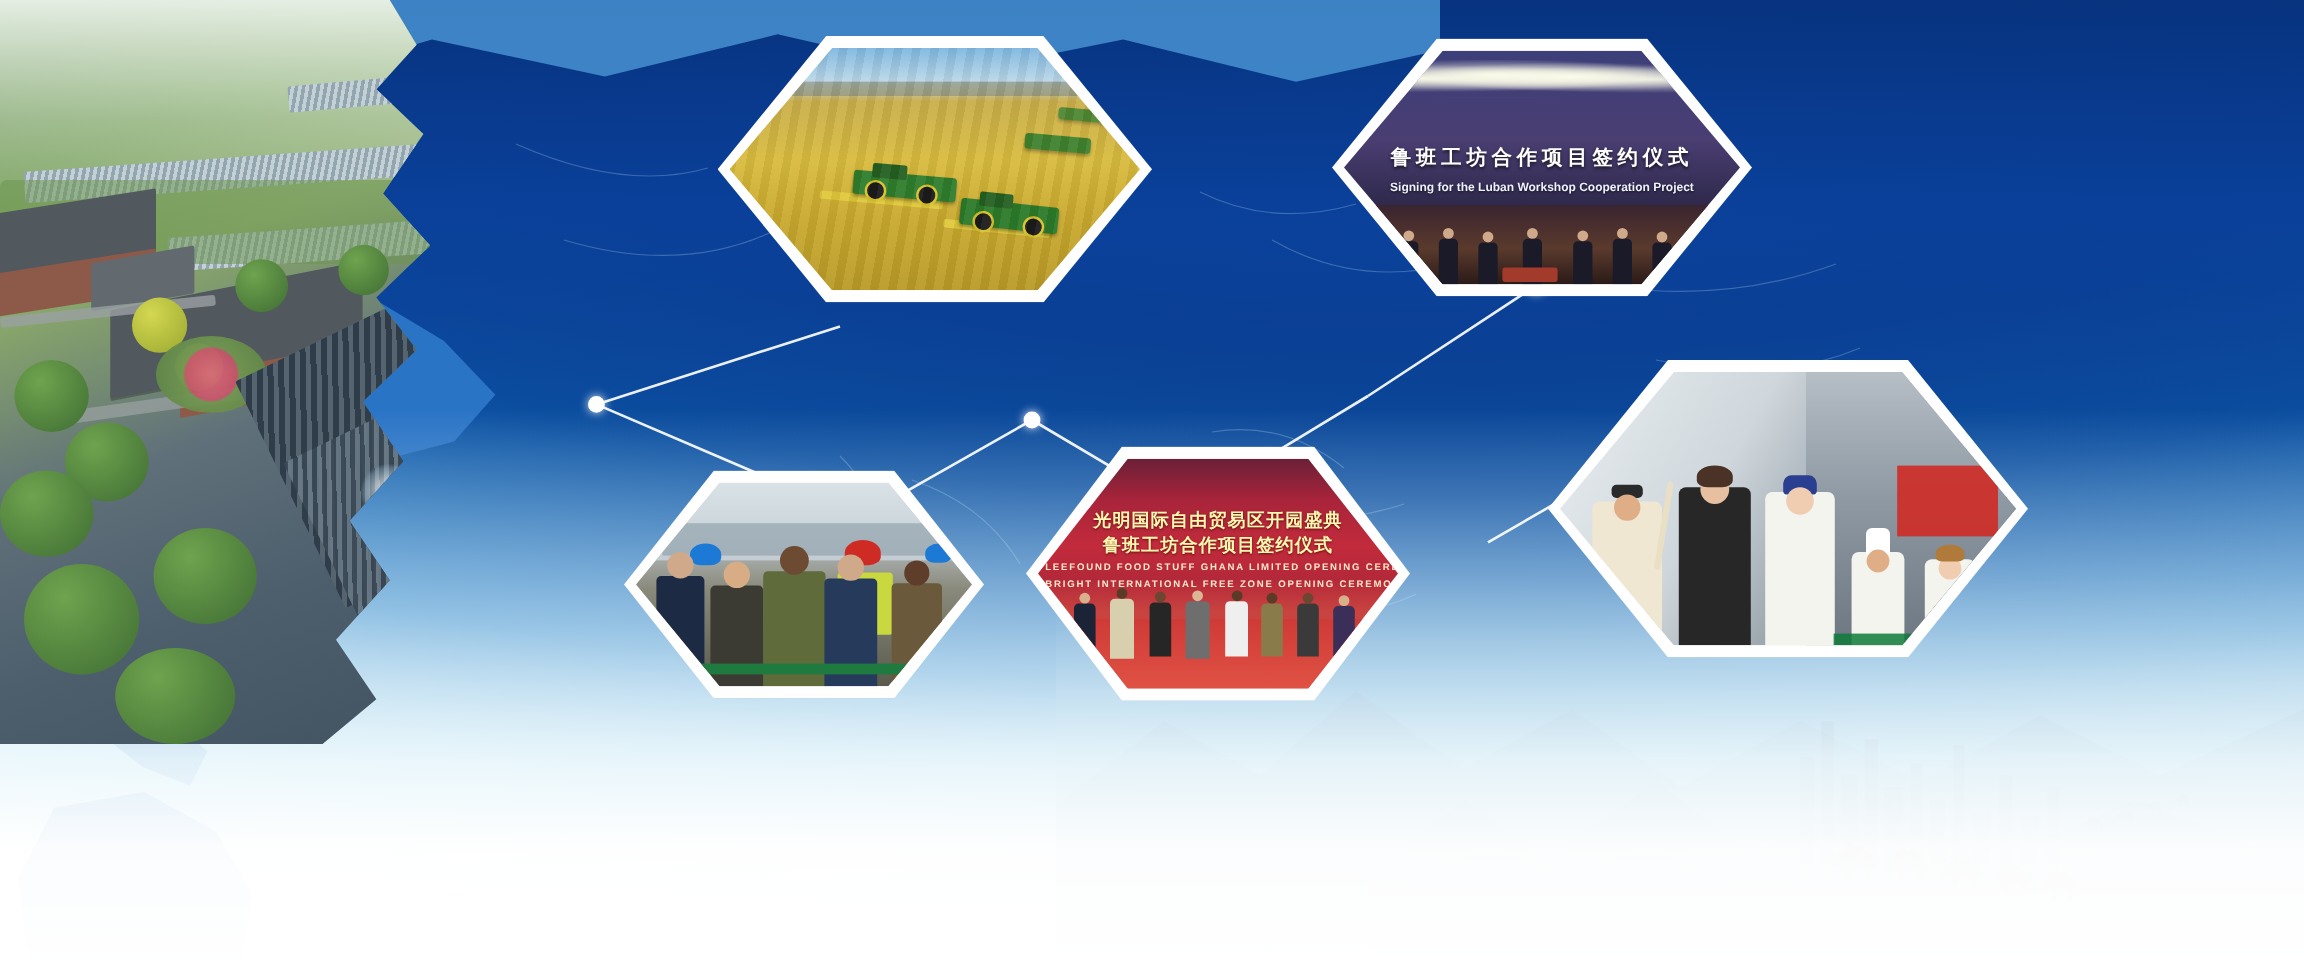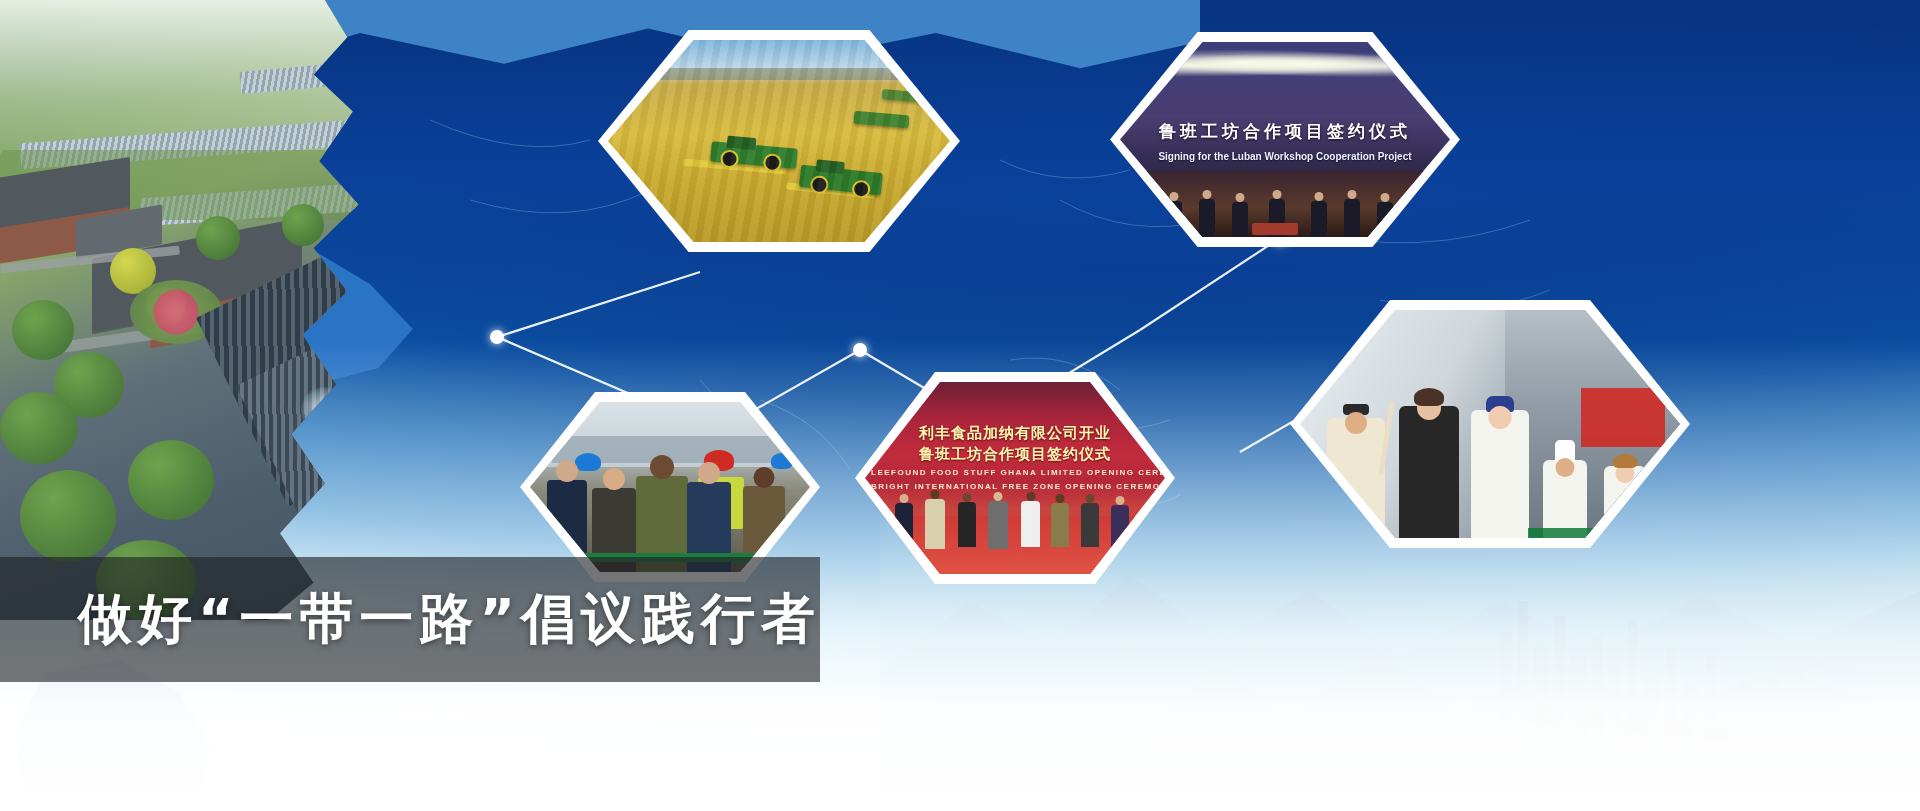--- a/index.html
+++ b/index.html
@@ -386,21 +386,21 @@
       <div class="person" style="left:76%;width:42px;height:86px;background:#6a5a3b;">
           <span class="hd" style="width:21px;height:21px;top:-19px;background:#5e3e2a;"></span>
         </div>
       <div style="position:absolute;left:0;right:0;bottom:6%;height:9px;background:#1f7a3f;"></div>
     </div>
   </div>
 
   <div class="hex" style="left:855px;top:372px;width:320px;height:212px;">
     <div class="hex-inner">
       <div class="ph-ghana"></div>
-      <div class="ghana-cn1">利丰食品加纳有限公司开业</div>
+      <div class="ghana-cn1">光明国际自由贸易区开园盛典</div>
       <div class="ghana-cn2">鲁班工坊合作项目签约仪式</div>
       <div class="ghana-en1">LEEFOUND FOOD STUFF GHANA LIMITED OPENING CEREMONY</div>
       <div class="ghana-en2">BRIGHT INTERNATIONAL FREE ZONE OPENING CEREMONY</div>
       <div class="ghana-carpet"></div>
       <div class="person" style="left:10%;bottom:14%;width:18px;height:44px;background:#1b2336;">
           <span class="hd" style="background:#d9b08c;"></span>
         </div>
       <div class="person" style="left:20%;bottom:13%;width:20px;height:50px;background:#d8cfae;">
           <span class="hd" style="background:#5b3b26;"></span>
         </div>
@@ -448,17 +448,14 @@
         <span class="face" style="background:#e0ae86;width:19px;height:19px;top:-2px;"></span>
       </div>
       <div class="chef" style="left:80%;bottom:0;width:42px;height:72px;background:#f4f4ef;">
         <span class="face" style="background:#f0cdb0;width:19px;height:19px;top:-2px;"></span>
         <span style="position:absolute;top:-12px;left:50%;transform:translateX(-50%);width:24px;height:14px;border-radius:50% 50% 25% 25%;background:#b07a3a;"></span>
       </div>
       <div style="position:absolute;left:60%;bottom:0;width:40%;height:10px;background:#0f7a3a;opacity:.85;"></div>
     </div>
   </div>
 
-  <div id="title-band">
-    <div id="title-text">做好“一带一路”倡议践行者</div>
-  </div>
 
 </div>
 
 </body></html>

